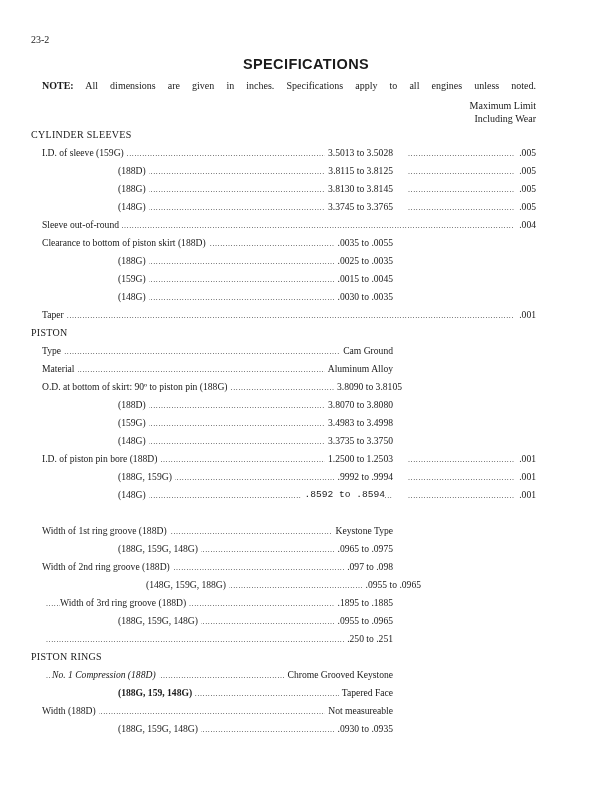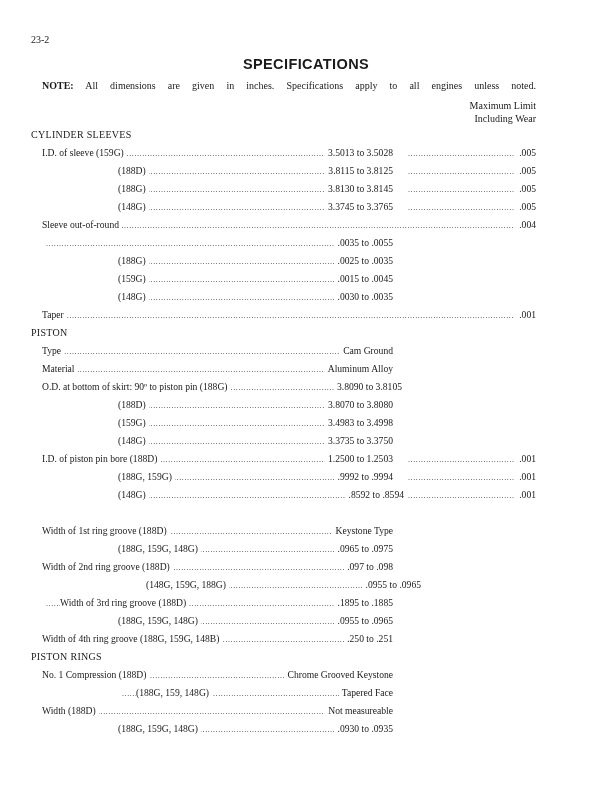--- a/index.html
+++ b/index.html
@@ -66,20 +66,21 @@
       <span class="dots2"></span>
       <span class="lim">.005</span>
     </div>
     <div class="row line" style="top: 90px;">
       <span class="dots1" style="left: 46px; width: 468px;"></span>
       <span class="lbl" style="left: 42px;">Sleeve out-of-round</span>
       <span class="lim">.004</span>
     </div>
     <div class="row line" style="top: 108px;">
       <span class="dots1" style="left: 46px; width: 347px;"></span>
+      <span class="lbl" style="left: 42px;">Clearance to bottom of piston skirt (188D)</span>
       <span class="val" style="right: 219px;">.0035 to .0055</span>
     </div>
     <div class="row line" style="top: 126px;">
       <span class="dots1" style="left: 122px; width: 271px;"></span>
       <span class="lbl" style="left: 118px;">(188G)</span>
       <span class="val" style="right: 219px;">.0025 to .0035</span>
     </div>
     <div class="row line" style="top: 144px;">
       <span class="dots1" style="left: 122px; width: 271px;"></span>
       <span class="lbl" style="left: 118px;">(159G)</span>
@@ -136,21 +137,21 @@
     <div class="row line" style="top: 342px;">
       <span class="dots1" style="left: 122px; width: 271px;"></span>
       <span class="lbl" style="left: 118px;">(188G, 159G)</span>
       <span class="val" style="right: 219px;">.9992 to .9994</span>
       <span class="dots2"></span>
       <span class="lim">.001</span>
     </div>
     <div class="row line" style="top: 360px;">
       <span class="dots1" style="left: 122px; width: 271px;"></span>
       <span class="lbl" style="left: 118px;">(148G)</span>
-      <span class="val" style="right: 208px;">.8592 to .8594</span>
+      <span class="val" style="right: 227px; font-family: Liberation Mono, monospace;">.8592 to .8594</span>
       <span class="dots2"></span>
       <span class="lim">.001</span>
     </div>
     <div class="row line" style="top: 396px;">
       <span class="dots1" style="left: 46px; width: 347px;"></span>
       <span class="lbl" style="left: 42px;">Width of 1st ring groove (188D)</span>
       <span class="val" style="right: 219px;">Keystone Type</span>
     </div>
     <div class="row line" style="top: 414px;">
       <span class="dots1" style="left: 122px; width: 271px;"></span>
@@ -172,32 +173,31 @@
       <span class="lbl" style="left: 60px;">Width of 3rd ring groove (188D)</span>
       <span class="val" style="right: 219px;">.1895 to .1885</span>
     </div>
     <div class="row line" style="top: 486px;">
       <span class="dots1" style="left: 122px; width: 271px;"></span>
       <span class="lbl" style="left: 118px;">(188G, 159G, 148G)</span>
       <span class="val" style="right: 219px;">.0955 to .0965</span>
     </div>
     <div class="row line" style="top: 504px;">
       <span class="dots1" style="left: 46px; width: 347px;"></span>
-      <span class="lbl" style="left: 42px;">Width of 4th ring groove (188G, 159G, 148B)</span>
       <span class="val" style="right: 219px;">.250 to .251</span>
     </div>
     <div class="row sec" style="top: 522px;">PISTON RINGS</div>
     <div class="row line" style="top: 540px;">
       <span class="dots1" style="left: 46px; width: 347px;"></span>
-      <span class="lbl" style="left: 42px;">No. 1 Compression (188D)</span>
+      <span class="lbl" style="left: 52px; font-style: italic;">No. 1 Compression (188D)</span>
       <span class="val" style="right: 219px;">Chrome Grooved Keystone</span>
     </div>
     <div class="row line" style="top: 558px;">
       <span class="dots1" style="left: 122px; width: 271px;"></span>
-      <span class="lbl" style="left: 136px;">(188G, 159, 148G)</span>
+      <span class="lbl" style="left: 118px; font-weight: bold;">(188G, 159, 148G)</span>
       <span class="val" style="right: 219px;">Tapered Face</span>
     </div>
     <div class="row line" style="top: 576px;">
       <span class="dots1" style="left: 46px; width: 347px;"></span>
       <span class="lbl" style="left: 42px;">Width (188D)</span>
       <span class="val" style="right: 219px;">Not measureable</span>
     </div>
     <div class="row line" style="top: 594px;">
       <span class="dots1" style="left: 122px; width: 271px;"></span>
       <span class="lbl" style="left: 118px;">(188G, 159G, 148G)</span>

